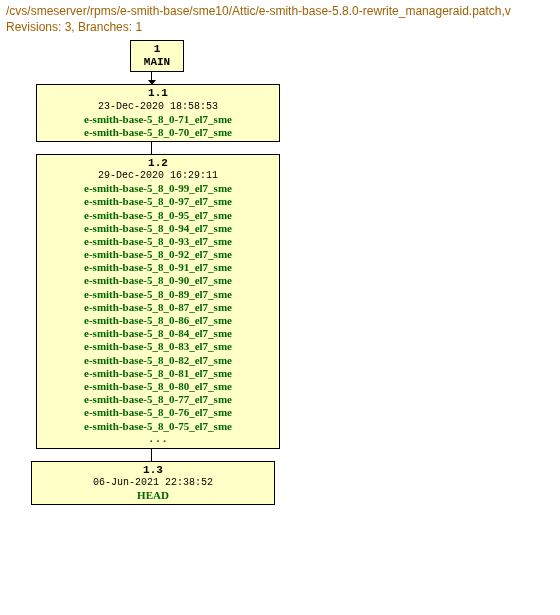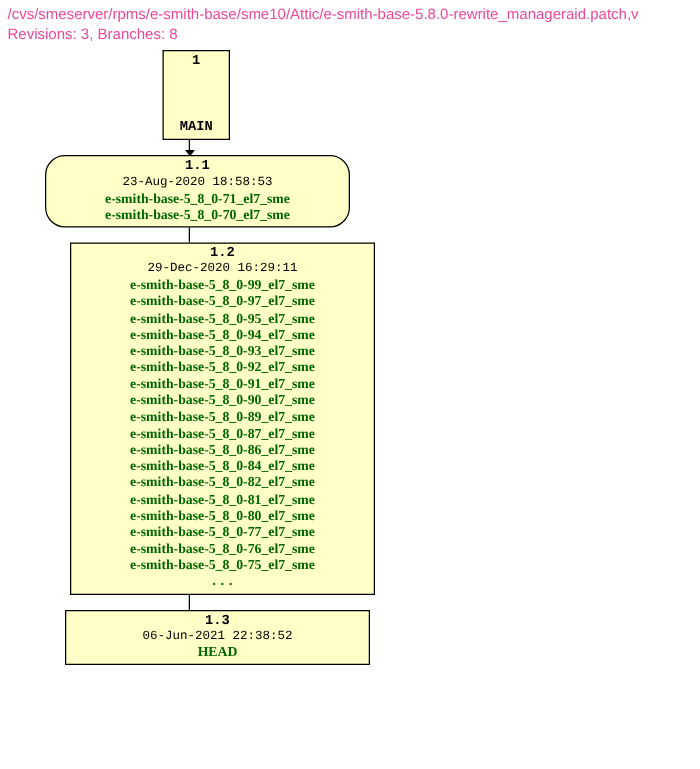--- a/index.html
+++ b/index.html
@@ -6,21 +6,21 @@
     margin: 0;
     padding: 0;
     background: #ffffff;
     font-family: sans-serif;
     font-size: 11px;
     width: 560px;
   }
   .header {
     padding: 4px 6px 2px 6px;
     font-size: 12px;
-    color: #ec4899;
+    color: #a16207;
   }
   .header-path { }
   .header-meta { margin-top: 2px; }
   .graph-area {
     width: 560px;
     margin-top: 4px;
   }
   .col {
     display: flex;
     flex-direction: column;
@@ -36,32 +36,31 @@
     line-height: 1.2;
     position: relative;
   }
   .node.main {
     width: 40px;
     margin-left: 130px;
   }
   .node.rev11 {
     width: 230px;
     margin-left: 36px;
-    border-radius: 16px;
   }
   .node.rev12 {
     width: 230px;
-    margin-left: 56px;
+    margin-left: 36px;
   }
   .node.rev13 {
     width: 230px;
-    margin-left: 52px;
+    margin-left: 31px;
   }
   .node .num   { color: #000; font-weight: bold; }
-  .node .name  { color: #000; font-weight: bold; margin-top: 40px; }
+  .node .name  { color: #000; font-weight: bold; }
   .node .date  { color: #000; font-size: 10px; }
   .node .tag   { color: #006600; font-weight: bold; font-family: Liberation Serif, serif; }
   .node .ell   { color: #006600; font-weight: bold; }
   .edge {
     width: 1px;
     background: #000;
     height: 12px;
     margin: 0;
     margin-left: 151px;
     position: relative;
@@ -75,38 +74,38 @@
     border-left: 4px solid transparent;
     border-right: 4px solid transparent;
     border-top: 5px solid #000;
   }
 </style>
 </head>
 <body>
 
 <div class="header">
   <div class="header-path">/cvs/smeserver/rpms/e-smith-base/sme10/Attic/e-smith-base-5.8.0-rewrite_manageraid.patch,v</div>
-  <div class="header-meta">Revisions: 3, Branches: 8</div>
+  <div class="header-meta">Revisions: 3, Branches: 1</div>
 </div>
 
 <div class="graph-area">
   <div class="col" style="align-items: flex-start;">
 
     <div class="node main">
       <div class="num">1</div>
       <div class="name">MAIN</div>
     </div>
 
     <div class="edge">
         <div class="arrowhead"></div>
       </div>
 
     <div class="node rev11">
       <div class="num">1.1</div>
-      <div class="date">23-Aug-2020 18:58:53</div>
+      <div class="date">23-Dec-2020 18:58:53</div>
       <div class="tag">e-smith-base-5_8_0-71_el7_sme</div>
       <div class="tag">e-smith-base-5_8_0-70_el7_sme</div>
     </div>
 
     <div class="edge"></div>
 
     <div class="node rev12">
       <div class="num">1.2</div>
       <div class="date">29-Dec-2020 16:29:11</div>
       <div class="tag">e-smith-base-5_8_0-99_el7_sme</div>
@@ -114,20 +113,21 @@
       <div class="tag">e-smith-base-5_8_0-95_el7_sme</div>
       <div class="tag">e-smith-base-5_8_0-94_el7_sme</div>
       <div class="tag">e-smith-base-5_8_0-93_el7_sme</div>
       <div class="tag">e-smith-base-5_8_0-92_el7_sme</div>
       <div class="tag">e-smith-base-5_8_0-91_el7_sme</div>
       <div class="tag">e-smith-base-5_8_0-90_el7_sme</div>
       <div class="tag">e-smith-base-5_8_0-89_el7_sme</div>
       <div class="tag">e-smith-base-5_8_0-87_el7_sme</div>
       <div class="tag">e-smith-base-5_8_0-86_el7_sme</div>
       <div class="tag">e-smith-base-5_8_0-84_el7_sme</div>
+      <div class="tag">e-smith-base-5_8_0-83_el7_sme</div>
       <div class="tag">e-smith-base-5_8_0-82_el7_sme</div>
       <div class="tag">e-smith-base-5_8_0-81_el7_sme</div>
       <div class="tag">e-smith-base-5_8_0-80_el7_sme</div>
       <div class="tag">e-smith-base-5_8_0-77_el7_sme</div>
       <div class="tag">e-smith-base-5_8_0-76_el7_sme</div>
       <div class="tag">e-smith-base-5_8_0-75_el7_sme</div>
       <div class="ell">...</div>
     </div>
 
     <div class="edge"></div>

